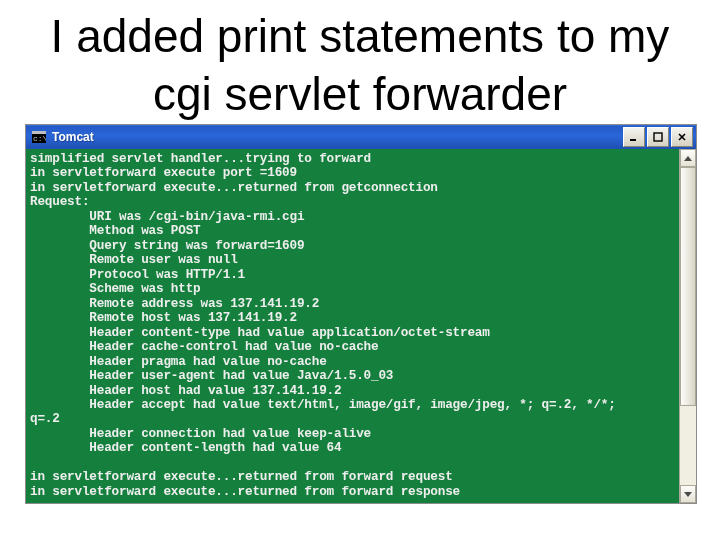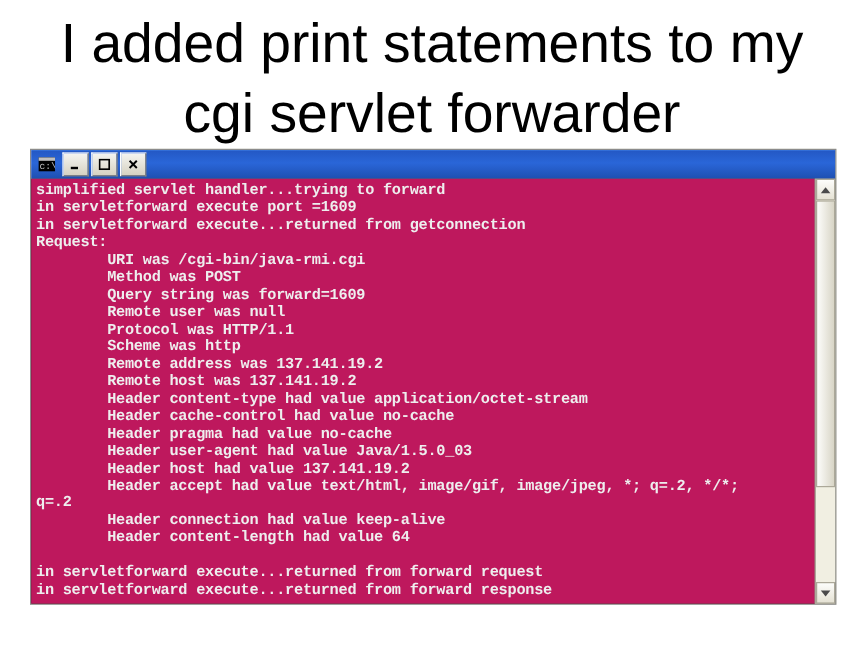--- a/index.html
+++ b/index.html
@@ -71,21 +71,21 @@
     color: #222;
     cursor: pointer;
   }
   .win-btn svg { display:block; }
   .console-wrap {
     display: flex;
     background: #000;
   }
   .console {
     flex: 1;
-    background: #be185d;
+    background: #15803d;
     color: #eeeeee;
     font-family: "Courier New", Courier, monospace;
     font-size: 12.7px;
     line-height: 1.14;
     white-space: pre;
     padding: 3px 4px 4px 4px;
     min-height: 340px;
     font-weight: bold;
     letter-spacing: -0.2px;
   }
@@ -132,20 +132,21 @@
 
 <div class="terminal-shell">
   <div class="titlebar">
     <span class="titlebar-icon">
       <svg width="14" height="12" viewBox="0 0 14 12">
         <rect x="0" y="0" width="14" height="12" fill="#000"></rect>
         <rect x="0" y="0" width="14" height="3" fill="#bfbfbf"></rect>
         <text x="1" y="10" font-size="8" fill="#bfbfbf" font-family="Courier New">c:\</text>
       </svg>
     </span>
+    <span class="titlebar-text">Tomcat</span>
     <div class="win-buttons">
       <div class="win-btn">
         <svg width="10" height="10" viewBox="0 0 10 10">
             <rect x="1" y="7" width="6" height="2" fill="#000"></rect>
           </svg>
       </div>
       <div class="win-btn">
         <svg width="10" height="10" viewBox="0 0 10 10">
             <rect x="1" y="1" width="8" height="8" fill="none" stroke="#000" stroke-width="1.4"></rect>
           </svg>

